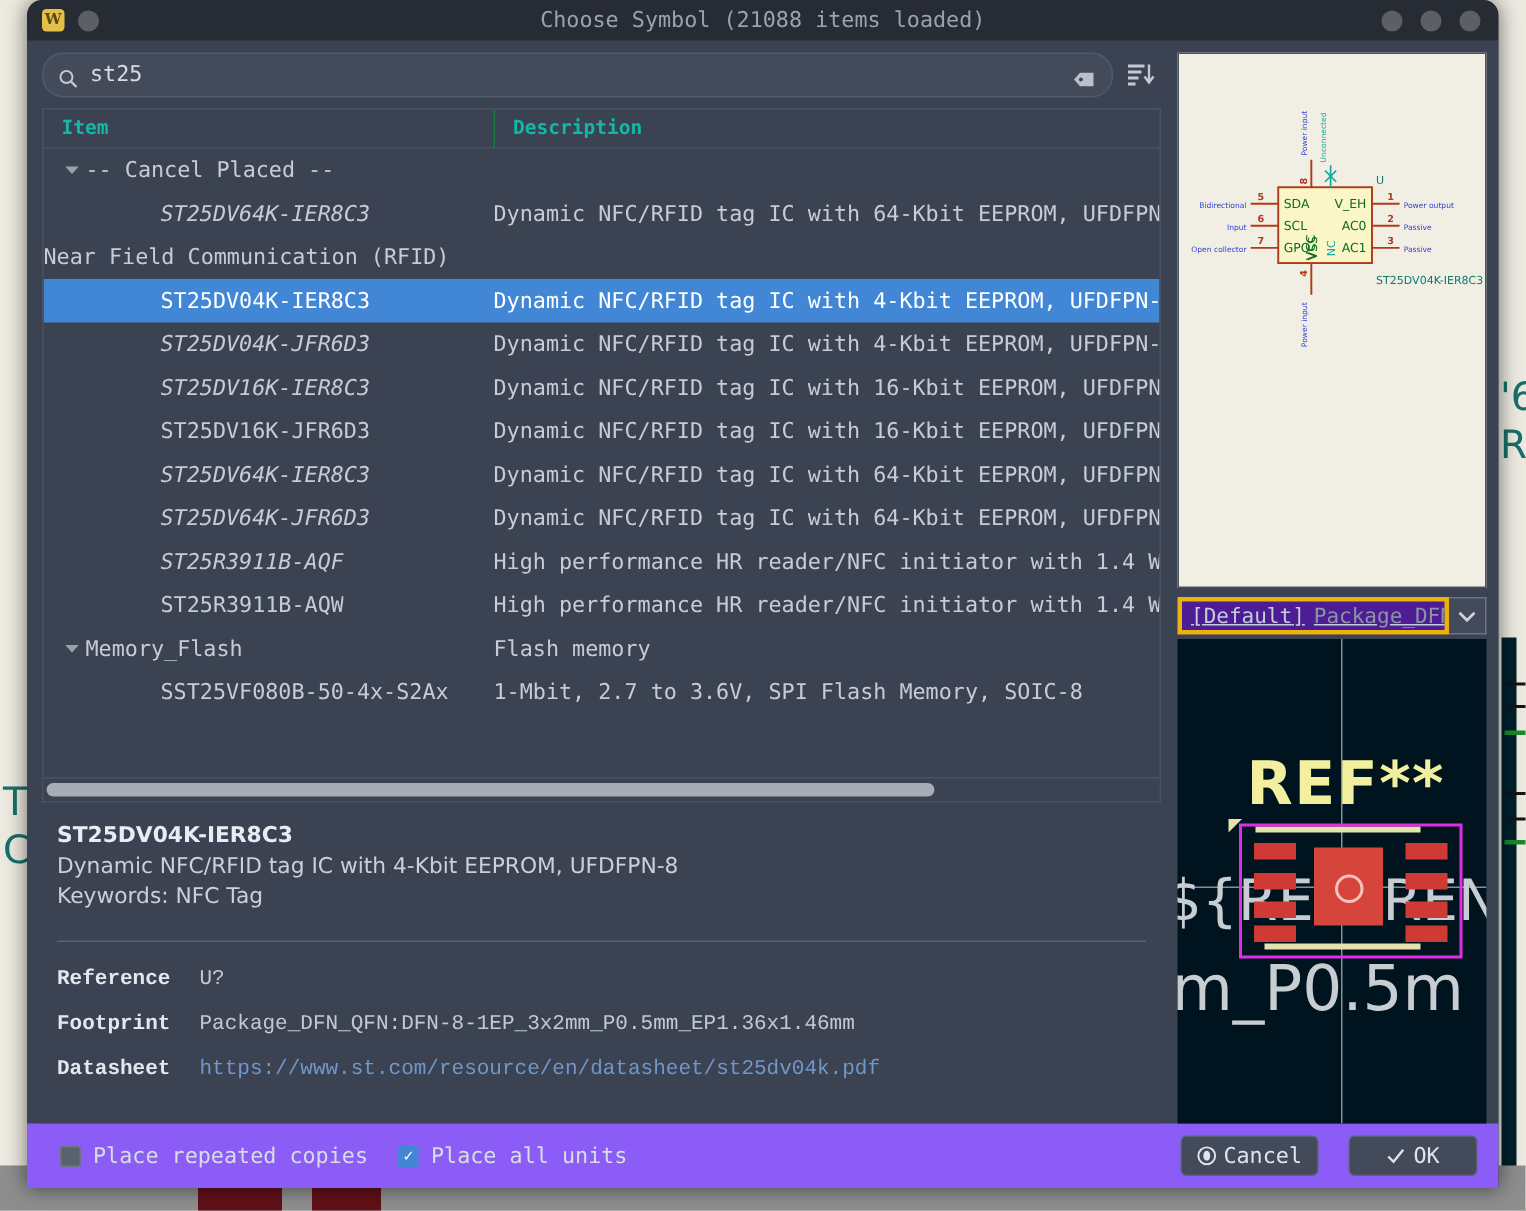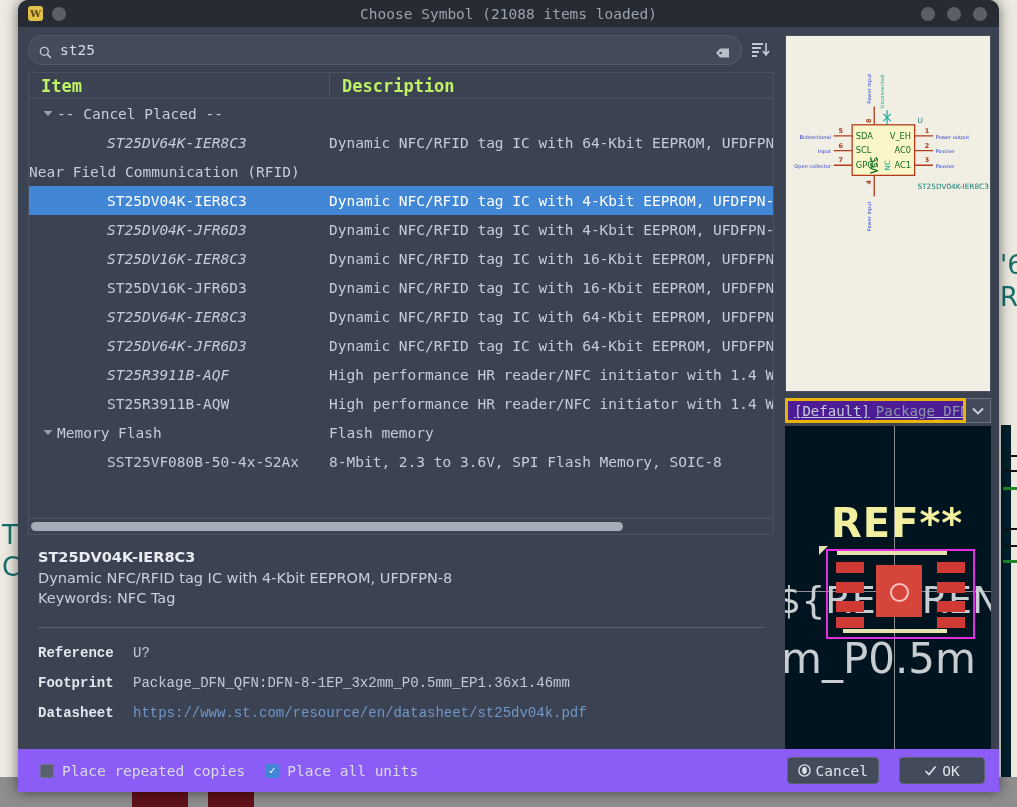--- a/index.html
+++ b/index.html
@@ -160,22 +160,22 @@
     display: flex; flex-direction: column;
     border: 1px solid #4a5161;
     background: #3b4252;
     overflow: hidden;
   }
   #treehead {
     display: flex;
     height: 25px;
     flex: none;
     align-items: center;
-    color: #bef264;
-    font-size: 17px;
+    color: #14b8a6;
+    font-size: 13px;
     font-weight: bold;
     border-bottom: 1px solid #4a5161;
   }
   #treehead .th {
     padding-left: 12px;
     height: 100%;
     display: flex; align-items: center;
     box-sizing: border-box;
   }
   #treehead .th.c1 { width: 300px; flex: none; }
@@ -587,21 +587,21 @@
                 </span>
                 <span class="lbl">Memory_Flash</span>
               </div>
               <div class="cell2">Flash memory</div>
             </div>
             <div class="row lvl1">
               <div class="cell1">
                 <span class="arrow"></span>
                 <span class="lbl">SST25VF080B-50-4x-S2Ax</span>
               </div>
-              <div class="cell2">8-Mbit, 2.3 to 3.6V, SPI Flash Memory, SOIC-8</div>
+              <div class="cell2">1-Mbit, 2.7 to 3.6V, SPI Flash Memory, SOIC-8</div>
             </div>
           </div>
         <div id="hscroll">
           <div class="thumb"></div>
         </div>
       </div>
 
       <div id="details">
         <div class="d-title">ST25DV04K-IER8C3</div>
         <div class="d-desc">Dynamic NFC/RFID tag IC with 4-Kbit EEPROM, UFDFPN-8</div>

